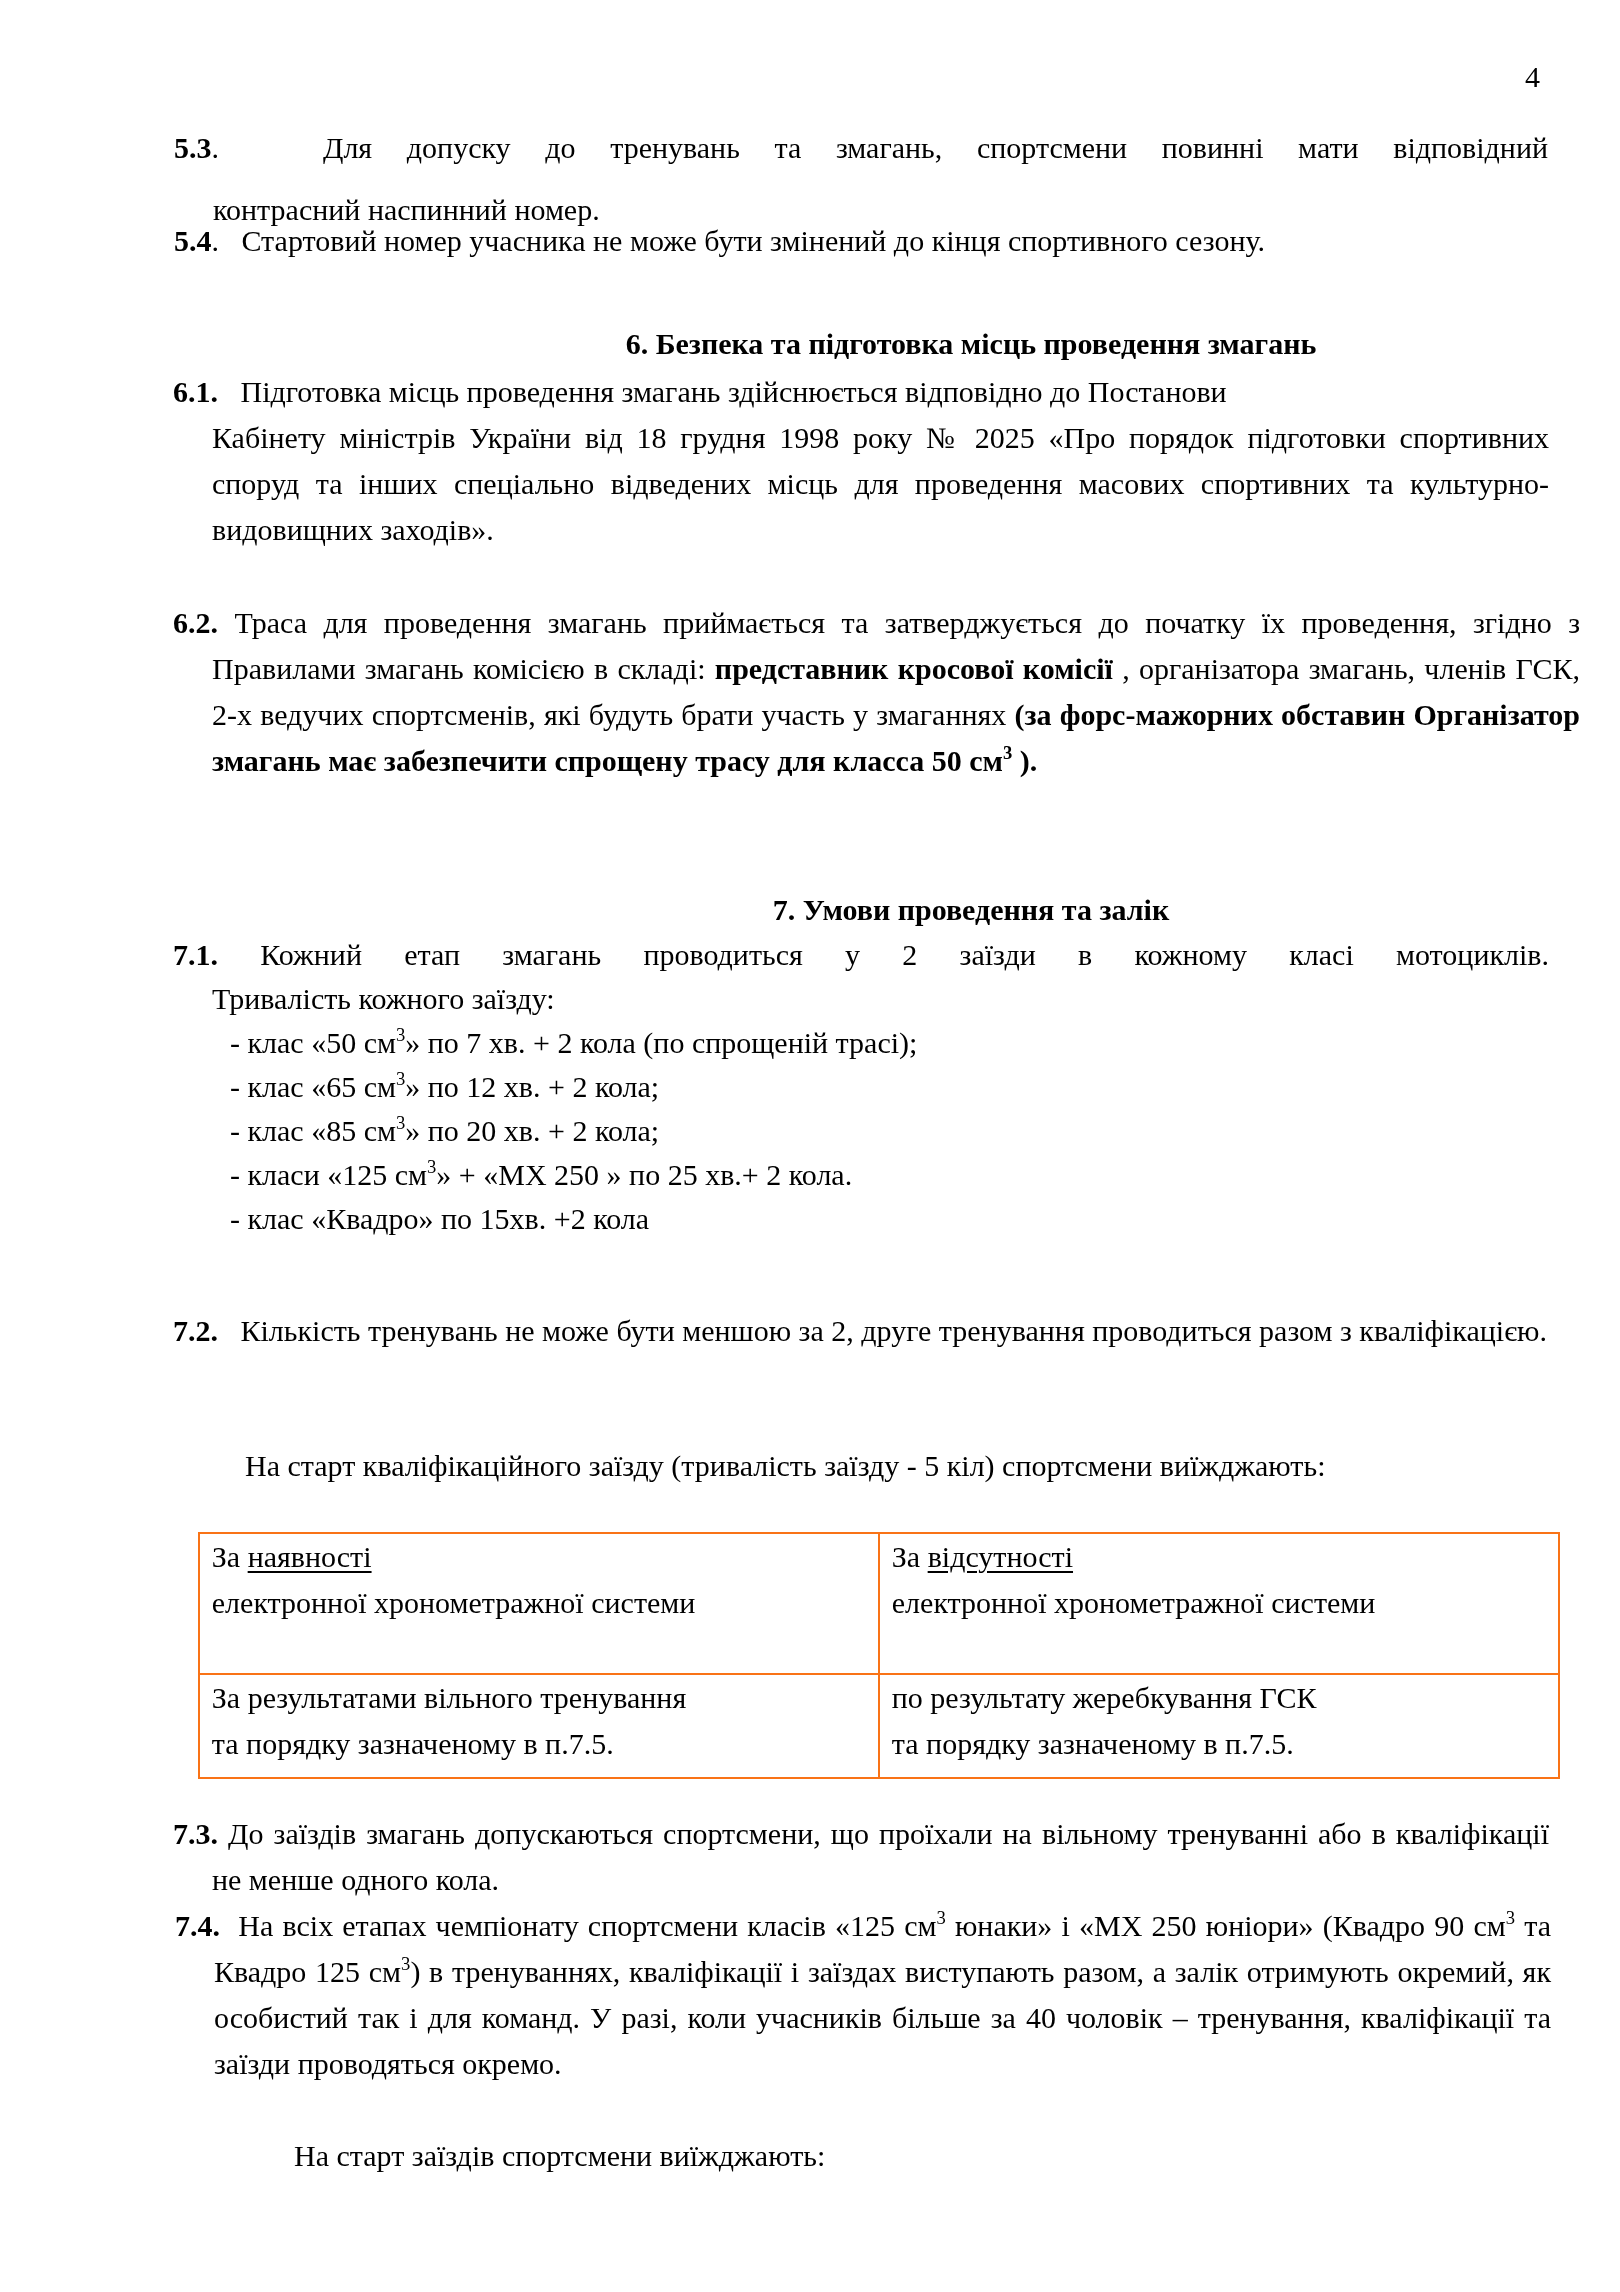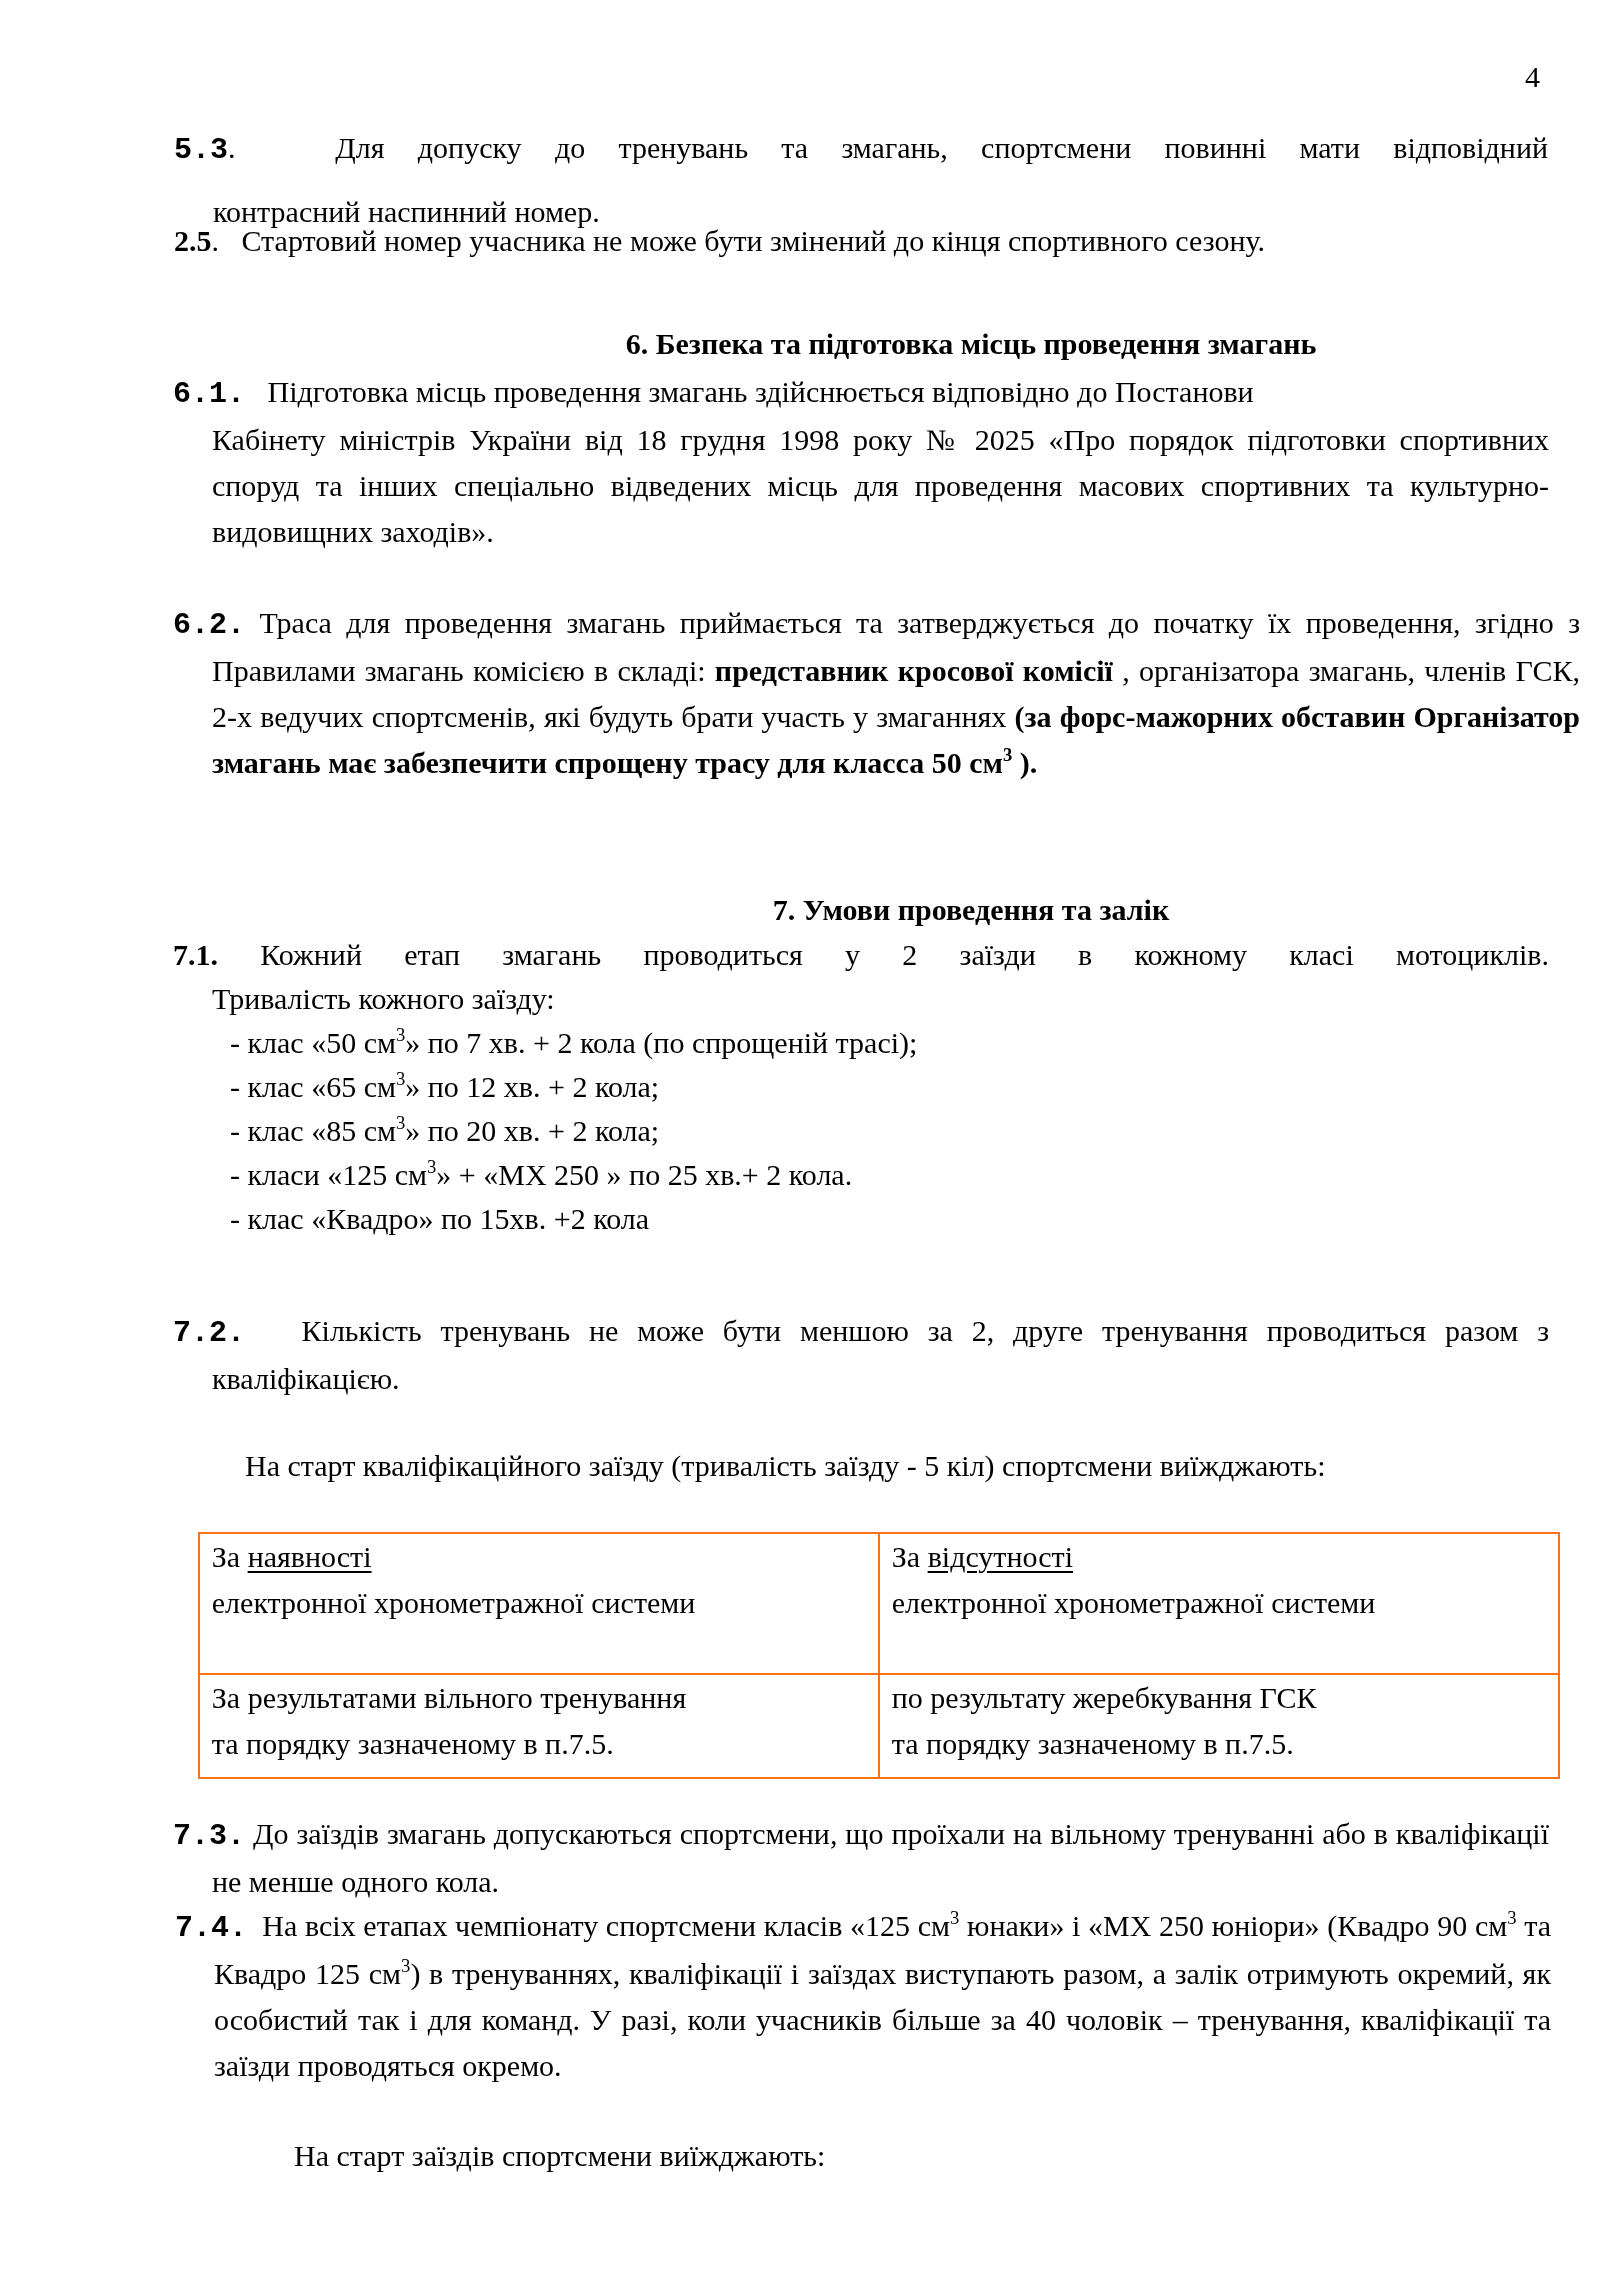--- a/index.html
+++ b/index.html
@@ -28,21 +28,20 @@
       position: absolute;
       left: 174px;
       width: 1374px;
     }
     .para {
       text-align: justify;
       text-align-last: left;
     }
     .para .num {
       font-weight: bold;
-      font-family: Liberation Mono, monospace;
     }
     .hang {
       padding-left: 39px;
       text-indent: -39px;
     }
     .heading {
       position: absolute;
       left: 174px;
       width: 1374px;
       text-align: center;
@@ -84,21 +83,21 @@
 <div class="page-num">4</div>
 
 <div class="block para" style="top:125px;">
   <div style="text-align:justify; text-align-last:justify;">
     <span class="num">5.3</span><span>.</span>&nbsp;&nbsp;&nbsp;<span>Для допуску до тренувань та змагань,  спортсмени повинні мати відповідний</span>
   </div>
   <div style="padding-left:39px;margin-top:16px;">контрасний наспинний номер.</div>
 </div>
 
 <div class="block" style="top:218px;">
-  <span class="num b">2.5</span><span>.</span>&nbsp;&nbsp;&nbsp;<span>Стартовий номер учасника не може бути змінений до кінця спортивного сезону.</span>
+  <span class="num b">5.4</span><span>.</span>&nbsp;&nbsp;&nbsp;<span>Стартовий номер учасника не може бути змінений до кінця спортивного сезону.</span>
 </div>
 
 <div class="heading" style="top:321px; left:284px;">6. Безпека та підготовка місць проведення змагань</div>
 
 <div class="block para" style="top:369px; left:173px;">
   <div style="white-space:nowrap;">
     <span class="num">6.1.</span>&nbsp;&nbsp;&nbsp;<span>Підготовка місць проведення  змагань здійснюється відповідно  до Постанови</span>
   </div>
   <div style="padding-left:39px; text-align:justify; text-align-last:left; width:1337px;">Кабінету міністрів України від 18 грудня 1998 року № 2025 «Про порядок підготовки спортивних споруд та інших спеціально відведених місць для проведення масових спортивних та культурно-видовищних заходів».</div>
 </div>

